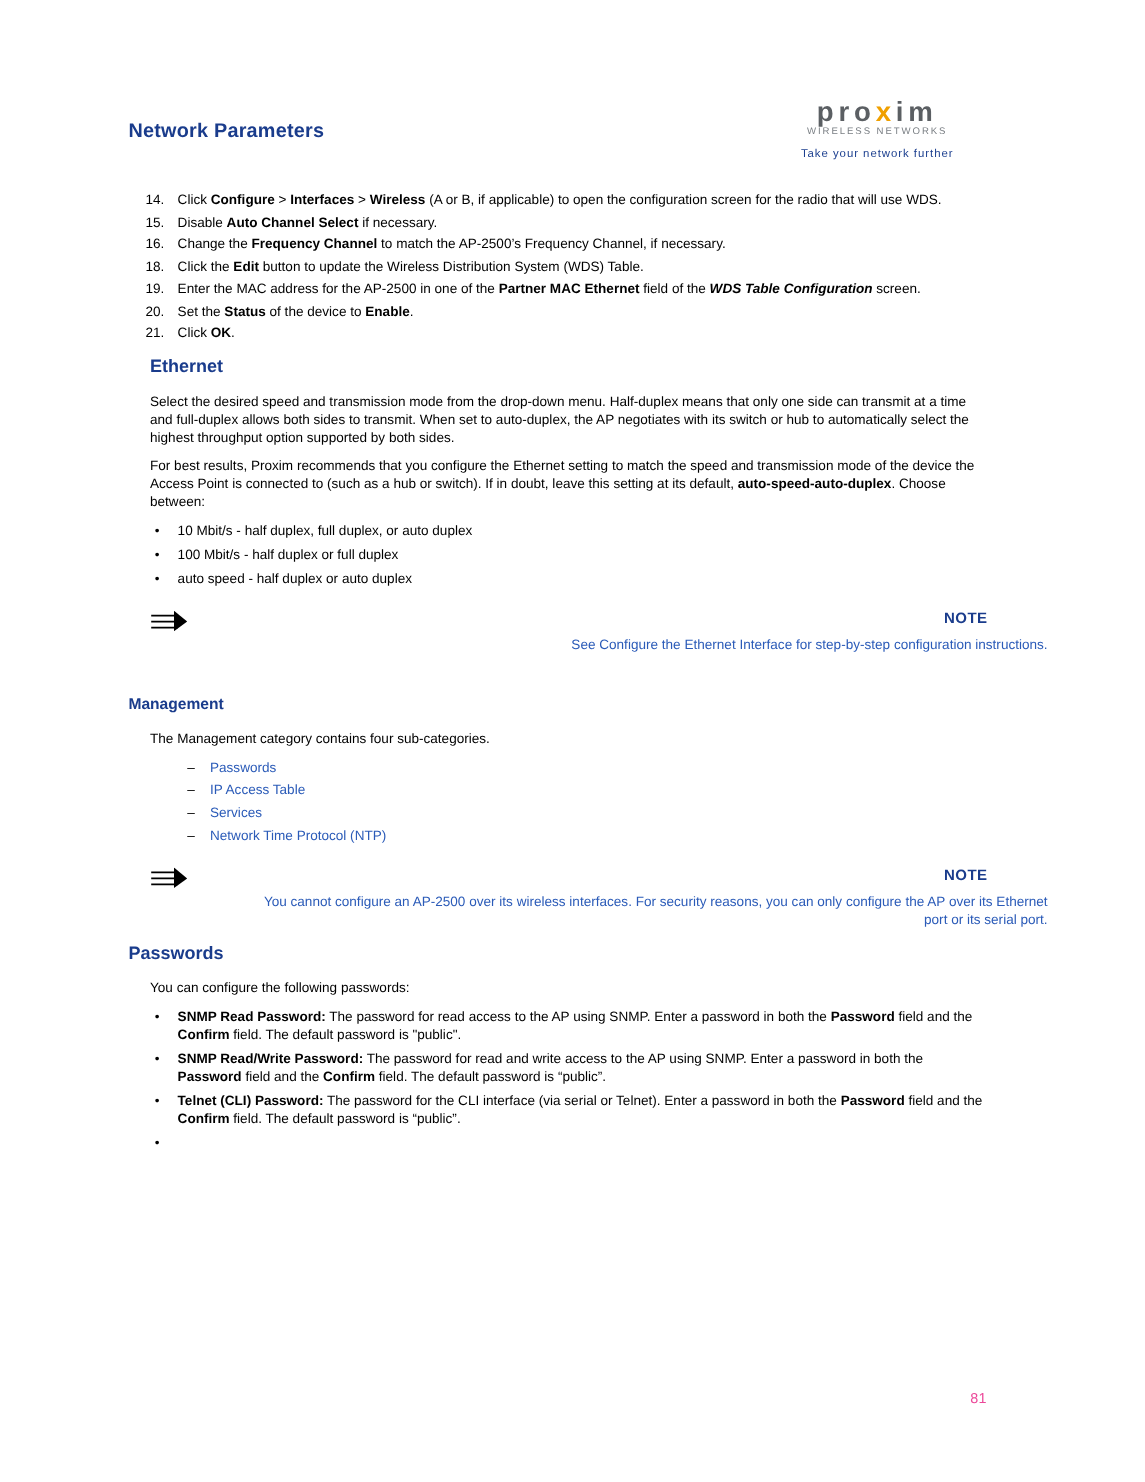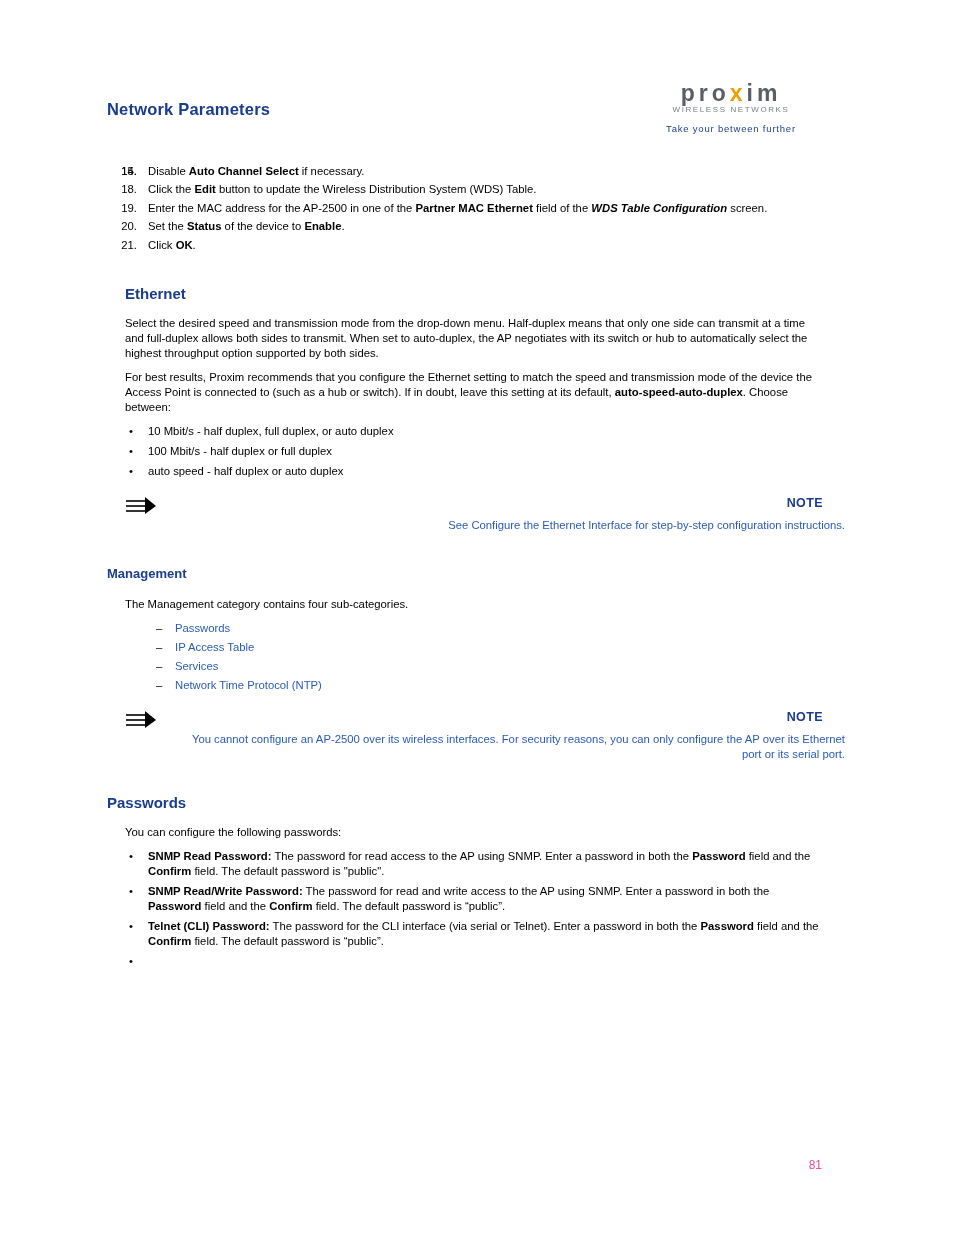--- a/index.html
+++ b/index.html
@@ -102,21 +102,21 @@
     text-align: right;
   }
 
   b { font-weight: bold; }
   .bi { font-weight: bold; font-style: italic; }
 
   h2.section {
     font-size: 15px;
     font-weight: bold;
     color: #1a3c8c;
-    margin: 31px 0 12px 18px;
+    margin: 10px 0 12px 18px;
   }
   h1.bigsection {
     font-size: 13px;
     font-weight: bold;
     color: #1a3c8c;
     margin: 32px 0 14px 0;
   }
   .para {
     margin: 0 0 9px 18px;
   }
@@ -171,21 +171,21 @@
     height: 17px;
   }
   .note-title {
     margin-left: 52px;
     font-size: 12.5px;
     font-weight: bold;
     color: #1a3c8c;
     letter-spacing: 0.4px;
   }
   .note-body {
-    margin-left: 52px;
+    margin-left: 80px;
     margin-top: 7px;
     color: #2b5bb8;
     font-size: 11.3px;
     line-height: 1.33;
     width: 668px;
   }
 
   
   .page-number {
     position: absolute;
@@ -199,30 +199,31 @@
   }
 </style>
 </head>
 <body>
 
 <div class="page">
 
   <div class="logo-block">
     <div class="logo-word"><span>pro</span><span class="x-mark">x</span><span>im</span></div>
     <div class="logo-sub">WIRELESS NETWORKS</div>
-    <div class="logo-tag">Take your between further</div>
+    <div class="logo-tag">Take your network further</div>
   </div>
 
   <div class="chapter-title">Network Parameters</div>
 
   <div class="content">
 
     <ol class="steps">
-      <li><span class="num">14.</span></li>
+      <li><span class="num">14.</span><span>Click <b>Configure</b> &gt; <b>Interfaces</b> &gt; <b>Wireless</b> (A or B, if applicable) to open the configuration screen for the radio that will use WDS.</span></li>
       <li><span class="num">15.</span><span>Disable <b>Auto Channel Select</b> if necessary.</span></li>
+      <li><span class="num">16.</span><span>Change the <b>Frequency Channel</b> to match the AP-2500’s Frequency Channel, if necessary.</span></li>
       <li><span class="num">18.</span><span>Click the <b>Edit</b> button to update the Wireless Distribution System (WDS) Table.</span></li>
       <li><span class="num">19.</span><span>Enter the MAC address for the AP-2500 in one of the <b>Partner MAC Ethernet</b> field of the <span class="bi">WDS Table Configuration</span> screen.</span></li>
       <li><span class="num">20.</span><span>Set the <b>Status</b> of the device to <b>Enable</b>.</span></li>
       <li><span class="num">21.</span><span>Click <b>OK</b>.</span></li>
     </ol>
 
     <h2 class="section">Ethernet</h2>
     <div class="para">Select the desired speed and transmission mode from the drop-down menu. Half-duplex means that only one side can transmit at a time and full-duplex allows both sides to transmit. When set to auto-duplex, the AP negotiates with its switch or hub to automatically select the highest throughput option supported by both sides.</div>
     <div class="para">For best results, Proxim recommends that you configure the Ethernet setting to match the speed and transmission mode of the device the Access Point is connected to (such as a hub or switch). If in doubt, leave this setting at its default, <b>auto-speed-auto-duplex</b>. Choose between:</div>
     <ul class="bullets">

